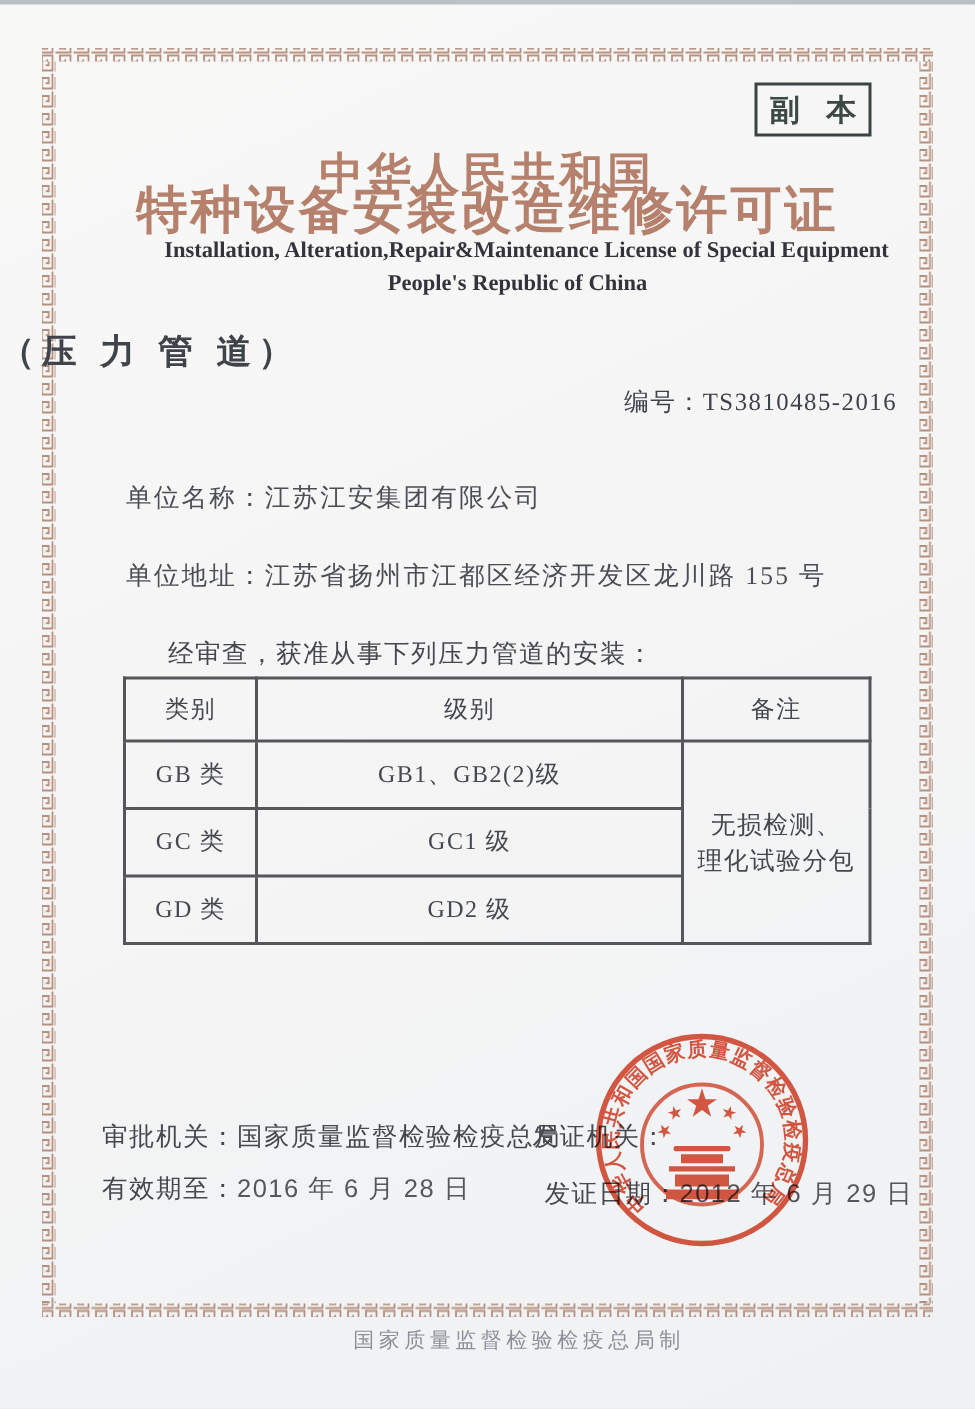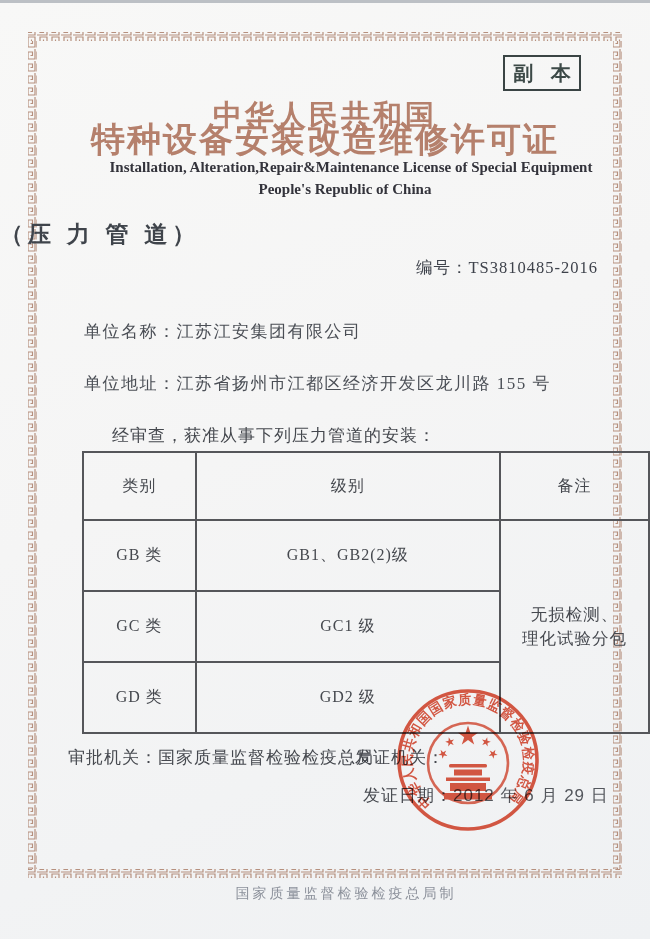--- a/index.html
+++ b/index.html
@@ -32,21 +32,21 @@
   .field{position:absolute;left:84px;font-size:17px;letter-spacing:1.5px;color:#4a4e55;}
   .f-name{top:320px;} .f-addr{top:372px;}
   .intro{position:absolute;left:112px;top:424px;font-size:17px;
          letter-spacing:1px;color:#45484e;}
   table.grid{
     position:absolute;left:82px;top:451px;border-collapse:collapse;
     table-layout:fixed;font-size:16px;color:#45484e;
   }
   table.grid th,table.grid td{
     border:2px solid #55565a;text-align:center;vertical-align:middle;
-    font-weight:normal;letter-spacing:1px;padding:13px;
+    font-weight:normal;letter-spacing:1px;padding:0;
   }
   .col1{width:86px;} .col2{width:282px;} .col3{width:123px;}
   tr.hdr th{height:40px;}
   tr.row td{height:43px;}
   td.remark{text-align:left;padding:0 6px 0 11px;font-size:16.5px;line-height:1.45;}
   .foot-line{position:absolute;font-size:17px;letter-spacing:1px;color:#45484e;}
   .fl-approve{left:68px;top:746px;}
   .fl-issueorg{left:355px;top:746px;}
   .fl-valid{left:68px;top:781px;}
   .fl-issuedate{left:363px;top:784px;}
@@ -126,20 +126,23 @@
     </tr>
   </tbody>
     </table>
 
   <div class="foot-line fl-approve">
     <span>审批机关：</span><span>国家质量监督检验检疫总局</span>
   </div>
   <div class="foot-line fl-issueorg">
     <span>发证机关：</span>
   </div>
+  <div class="foot-line fl-valid">
+    <span>有效期至：</span><span class="num">2016 年 6 月 28 日</span>
+  </div>
   <div class="foot-line fl-issuedate">
     <span>发证日期：</span><span class="num">2012 年 6 月 29 日</span>
   </div>
 
   <svg class="seal" width="150" height="150" viewBox="0 0 150 150">
     <defs>
       <path id="sealArc" d="M39,117.9 A56,56 0 1 1 111,117.9" fill="none"></path>
       <path id="star" d="M0,-10 L2.25,-3.09 L9.51,-3.09 L3.63,1.18 L5.88,8.09 L0,3.82 L-5.88,8.09 L-3.63,1.18 L-9.51,-3.09 L-2.25,-3.09 Z"></path>
     </defs>
     <circle cx="75" cy="75" r="69" fill="none" stroke="#dc4c35" stroke-width="3.6"></circle>

